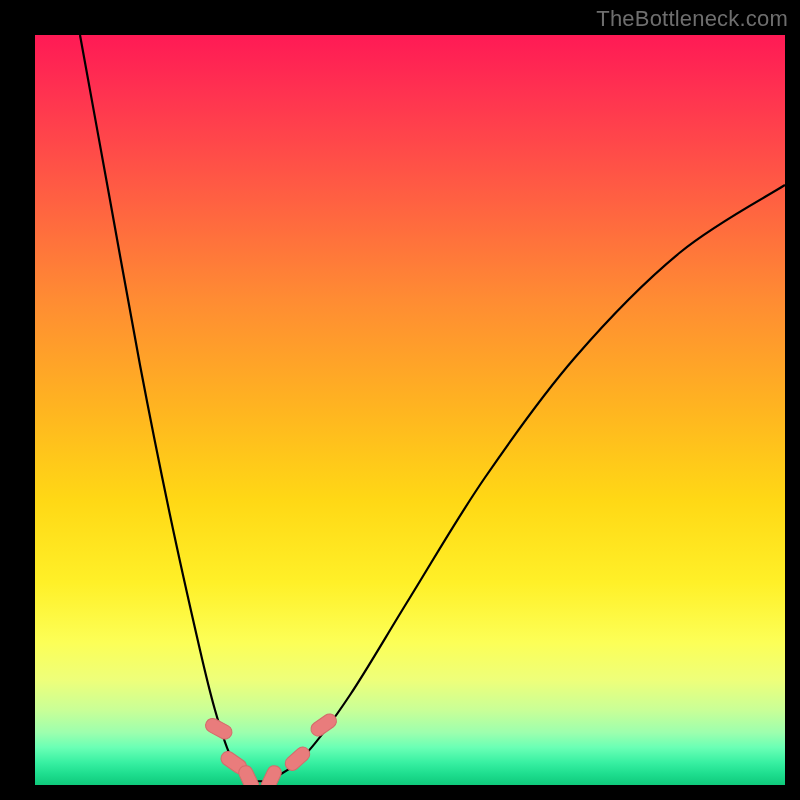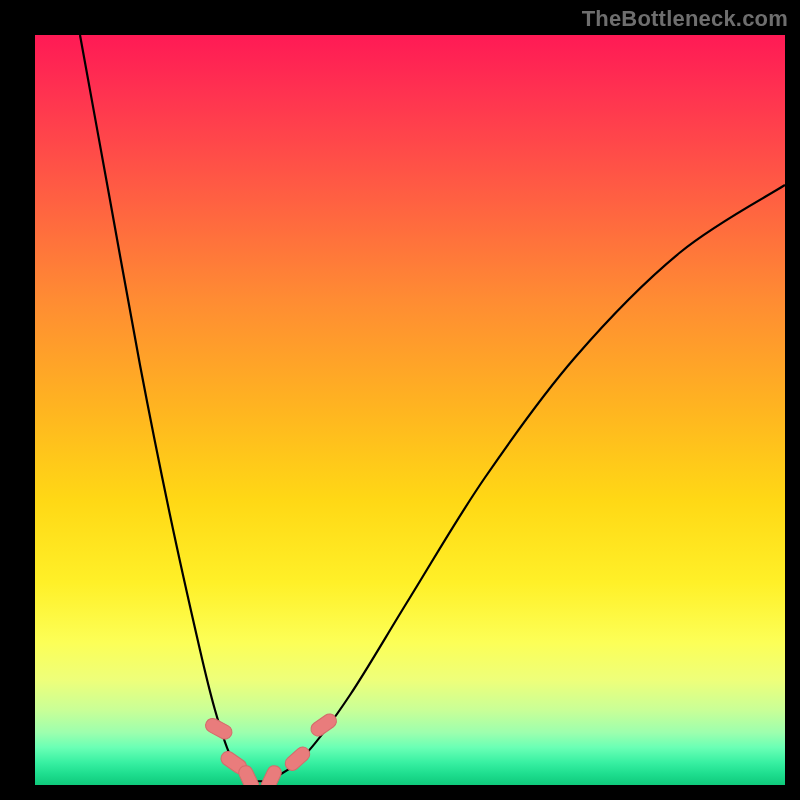--- a/index.html
+++ b/index.html
@@ -55,21 +55,21 @@
     width: 750px;
     height: 750px;
   }
   .watermark {
     position: absolute;
     top: 6px;
     right: 12px;
     color: #6e6e6e;
     font-size: 22px;
     letter-spacing: 0.2px;
-    font-weight: 700;
+    font-weight: 400;
     user-select: none;
   }
 </style>
 </head>
 <body>
 
 <div class="frame">
   <div class="plot">
     <div class="gradient"></div>
     <svg class="curve" viewBox="0 0 750 750" preserveAspectRatio="none">

